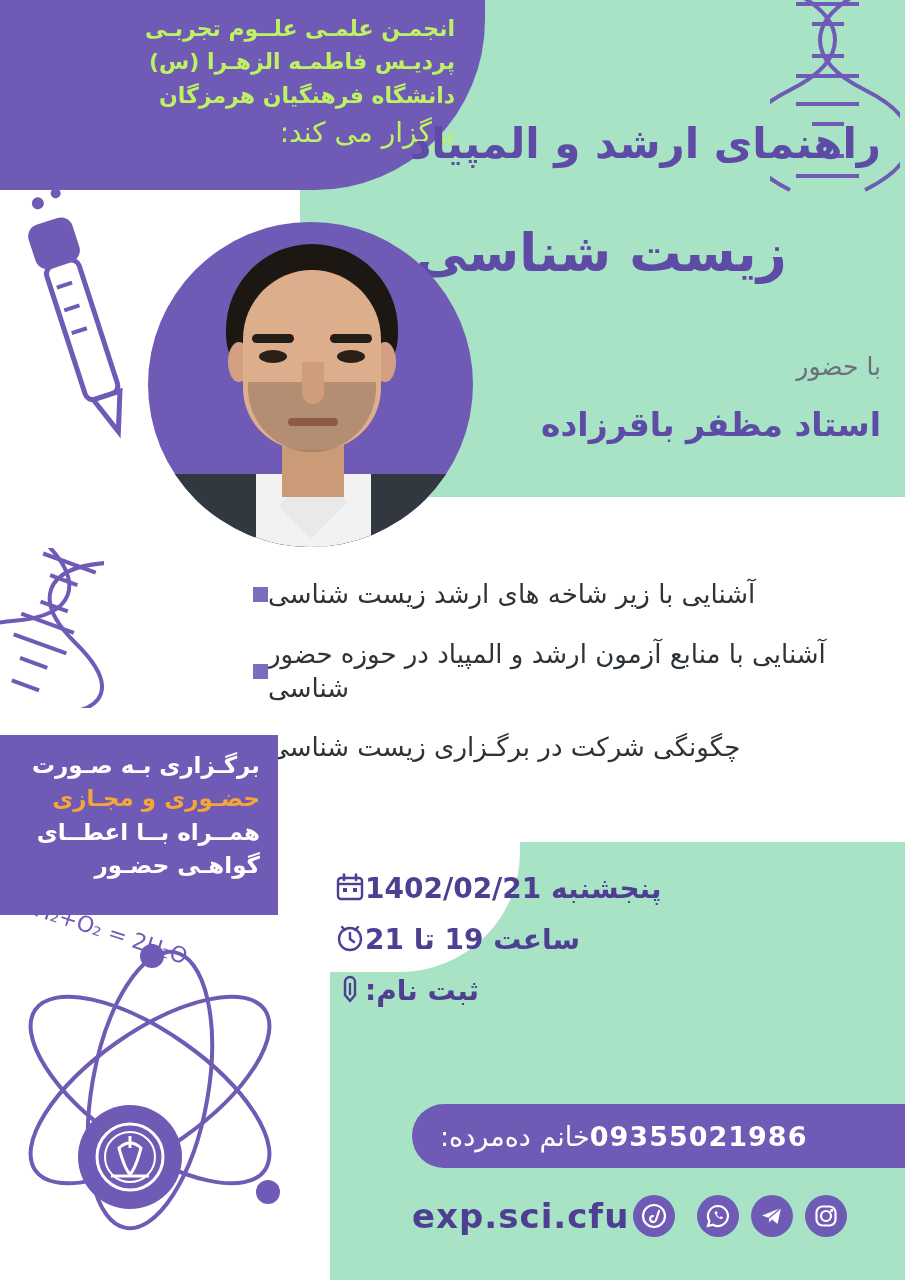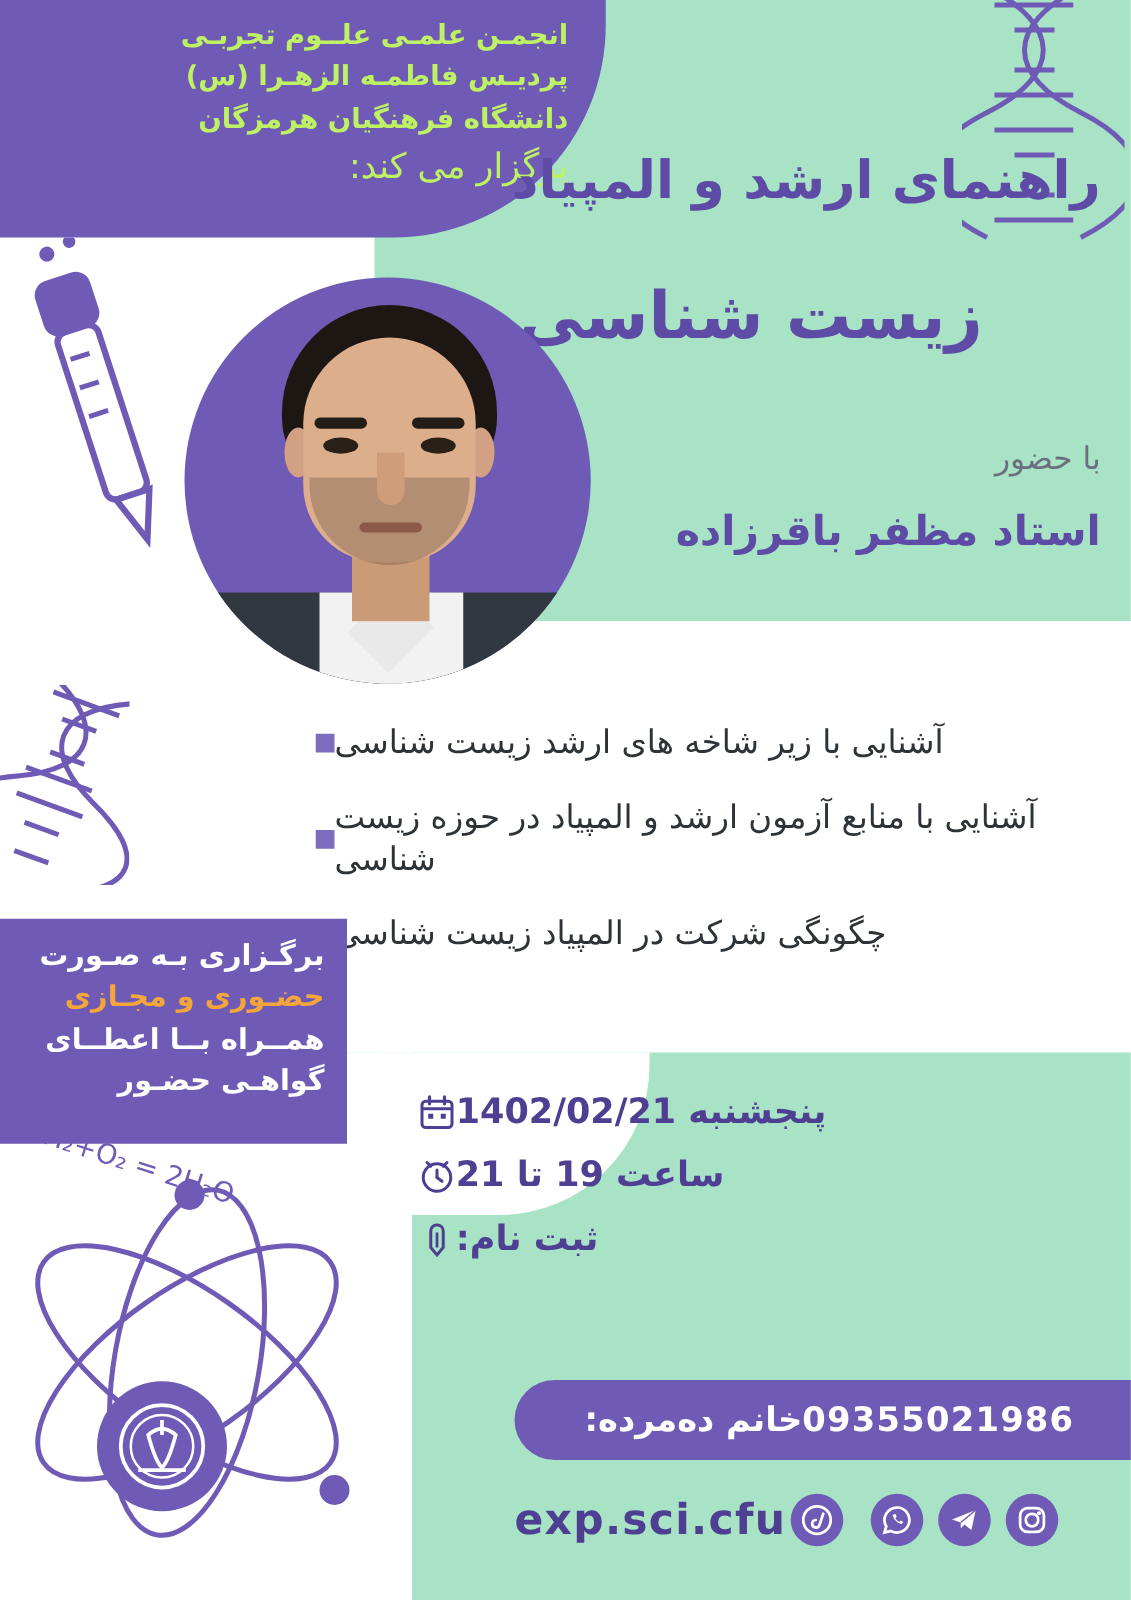--- a/index.html
+++ b/index.html
@@ -291,21 +291,21 @@
   .info-list {
     position: absolute;
     right: 22px;
     top: 872px;
     width: 560px;
     text-align: right;
   }
   .info-row {
     display: flex;
     flex-direction: row-reverse;
-    align-items: flex-end;
+    align-items: flex-start;
     justify-content: flex-start;
     margin-bottom: 18px;
     color: #5d4ba6;
   }
   .info-ico {
     width: 30px; height: 30px;
     margin-left: 12px;
     flex: 0 0 auto;
     display: block;
   }
@@ -328,22 +328,21 @@
     border-bottom-left-radius: 32px;
     display: flex;
     flex-direction: row-reverse;
     align-items: center;
     padding: 0 28px;
     box-sizing: border-box;
     color: #ffffff;
   }
   .contact-name {
     font-size: 27px;
-    font-weight: bold;
-    margin-left: 28px;
+    font-weight: normal;
   }
   .contact-phone {
     font-size: 27px;
     font-weight: bold;
     letter-spacing: 1px;
   }
 
   
   .social-row {
     position: absolute;
@@ -491,25 +490,25 @@
     </div>
   </div>
 
   <div class="bullets">
     <div class="bullet-row">
       <span class="bullet-sq"></span>
       <span class="bullet-text">آشنایی با زیر شاخه های ارشد زیست شناسی</span>
     </div>
     <div class="bullet-row">
       <span class="bullet-sq"></span>
-      <span class="bullet-text">آشنایی با منابع آزمون ارشد و المپیاد در حوزه زیست شناسی</span>
+      <span class="bullet-text">آشنایی با منابع آزمون ارشد و المپیاد در حوزه حضور شناسی</span>
     </div>
     <div class="bullet-row">
       <span class="bullet-sq"></span>
-      <span class="bullet-text">چگونگی شرکت در المپیاد زیست شناسی</span>
+      <span class="bullet-text">چگونگی شرکت در برگـزاری زیست شناسی</span>
     </div>
   </div>
 
   <div class="side-box">
     <div class="side-line">برگـزاری بـه صـورت</div>
     <div class="side-line accent">حضـوری و مجـازی</div>
     <div class="side-line">همــراه بــا اعطــای</div>
     <div class="side-line">گواهـی    حضـور</div>
   </div>
 

